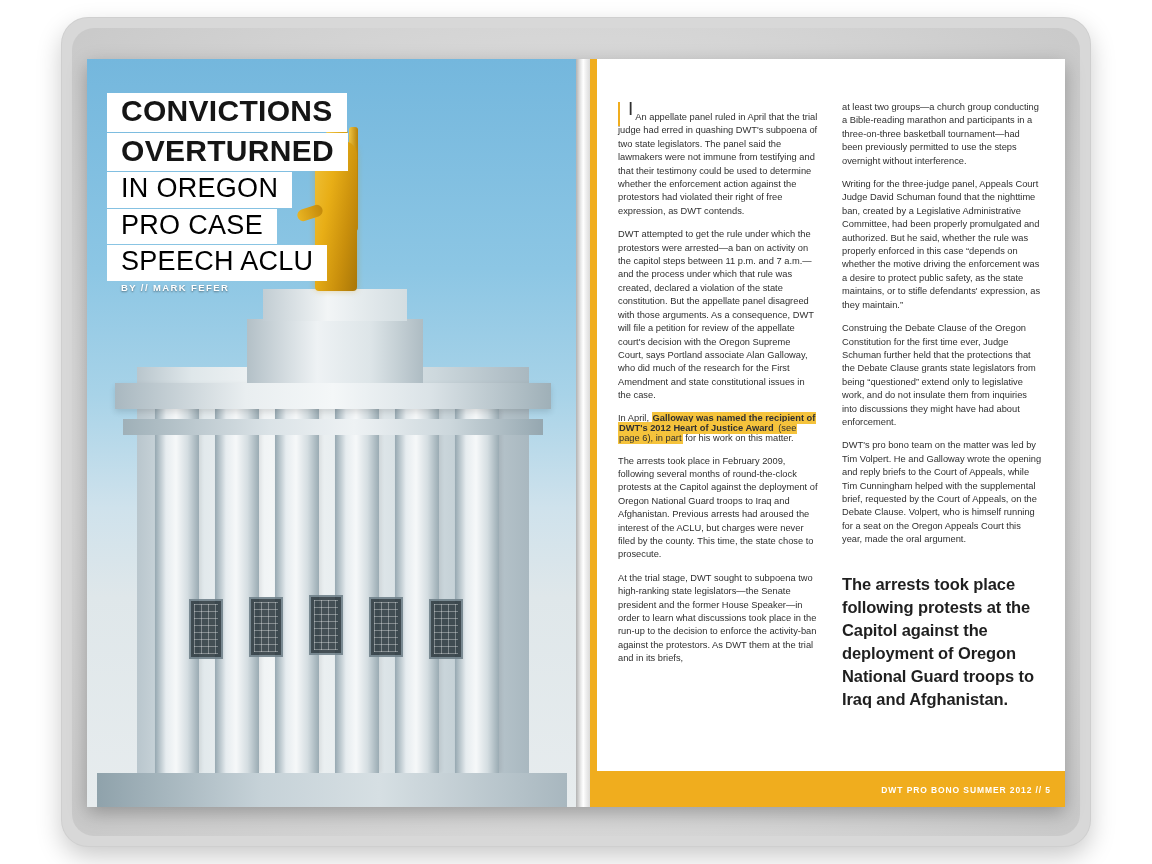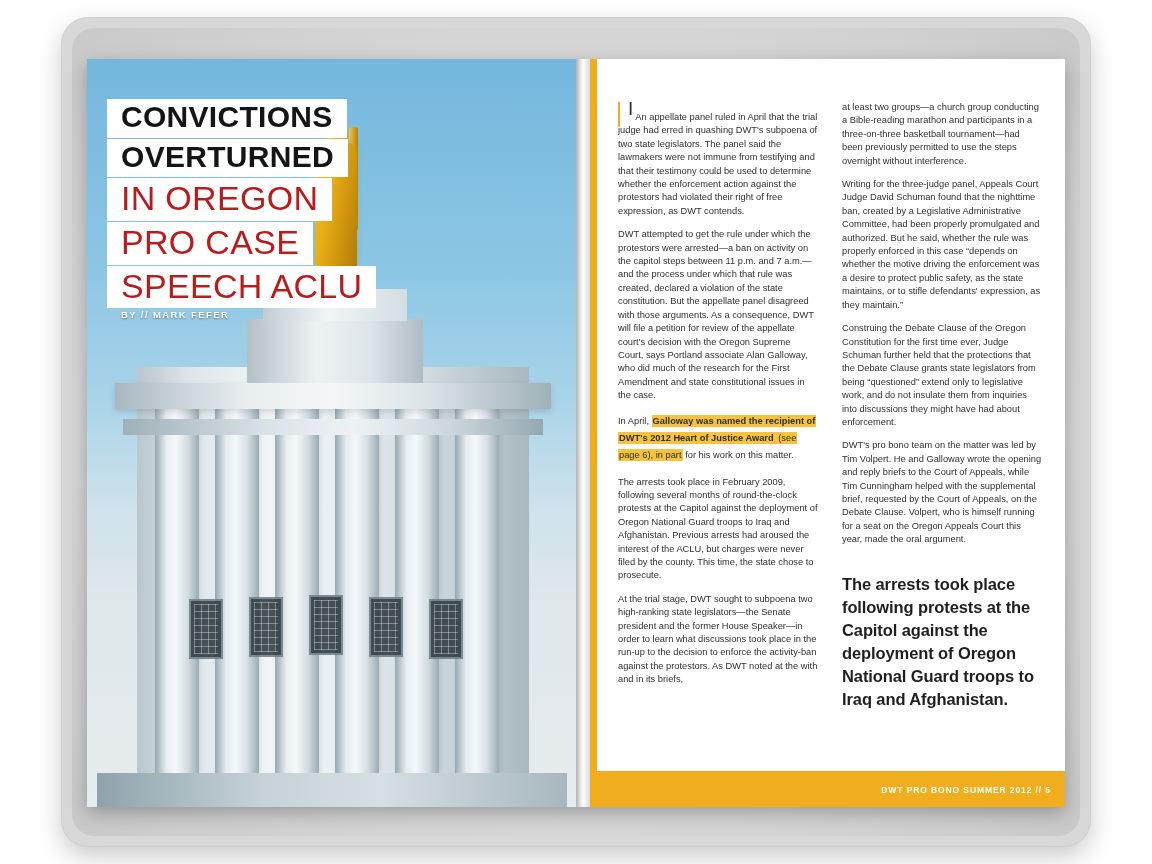--- a/index.html
+++ b/index.html
@@ -196,40 +196,40 @@
     width: 9px;
     height: 104px;
     background: linear-gradient(90deg,#f1c541,#b5810a);
     border-radius: 3px;
   }
 
   
   .headline-wrap {
     position: absolute;
     left: 20px;
-    top: 40px;
+    top: 34px;
     width: 320px;
   }
   .hl-line {
     display: inline-block;
     background: #ffffff;
     color: #151515;
     padding: 3px 14px 5px 14px;
     margin-bottom: 1px;
     letter-spacing: 0.3px;
     line-height: 1.02;
   }
   .hl-bold {
     font-weight: bold;
     font-size: 30px;
   }
   .hl-light {
     font-weight: normal;
-    font-size: 34px;
-    color: #b91c1c;
+    font-size: 27px;
+    color: #000000;
   }
   .byline {
     margin-left: 14px;
     font-size: 9.5px;
     letter-spacing: 1.4px;
     color: #ffffff;
     font-weight: bold;
     text-shadow: 0 1px 2px rgba(0,0,0,0.45);
   }
 
@@ -308,21 +308,21 @@
     font-size: 19px;
     line-height: 15px;
     font-weight: normal;
     color: #2f2f2f;
     padding-right: 2px;
   }
 
   
   .highlight-para {
     font-size: 9.3px;
-    line-height: 17px;
+    line-height: 10px;
     color: #2f2f2f;
     margin: 0 0 12px 0;
   }
   .highlight-para span.hl {
     background: #f5c33c;
     box-decoration-break: clone;
     -webkit-box-decoration-break: clone;
     padding: 1px 1px;
   }
   .highlight-para span.hlb {
@@ -410,21 +410,21 @@
             <span class="dropcap">I</span>
           </p>
           <p class="body">An appellate panel ruled in April that the trial judge had erred in quashing DWT's subpoena of two state legislators. The panel said the lawmakers were not immune from testifying and that their testimony could be used to determine whether the enforcement action against the protestors had violated their right of free expression, as DWT contends.</p>
           <p class="body">DWT attempted to get the rule under which the protestors were arrested—a ban on activity on the capitol steps between 11 p.m. and 7 a.m.—and the process under which that rule was created, declared a violation of the state constitution. But the appellate panel disagreed with those arguments. As a consequence, DWT will file a petition for review of the appellate court's decision with the Oregon Supreme Court, says Portland associate Alan Galloway, who did much of the research for the First Amendment and state constitutional issues in the case.</p>
 
           <p class="highlight-para">
             <span>In April, </span><span class="hlb">Galloway was named the recipient of DWT's 2012 Heart of Justice Award</span><span class="hl"> (see page 6), in part</span><span> for his work on this matter.</span>
           </p>
 
           <p class="body">The arrests took place in February 2009, following several months of round-the-clock protests at the Capitol against the deployment of Oregon National Guard troops to Iraq and Afghanistan. Previous arrests had aroused the interest of the ACLU, but charges were never filed by the county. This time, the state chose to prosecute.</p>
-          <p class="body">At the trial stage, DWT sought to subpoena two high-ranking state legislators—the Senate president and the former House Speaker—in order to learn what discussions took place in the run-up to the decision to enforce the activity-ban against the protestors. As DWT noted at the with and in its briefs,</p>
+          <p class="body">At the trial stage, DWT sought to subpoena two high-ranking state legislators—the Senate president and the former House Speaker—in order to learn what discussions took place in the run-up to the decision to enforce the activity-ban against the protestors. As DWT them at the trial and in its briefs,</p>
         </div>
 
         <div class="col">
           <p class="body">at least two groups—a church group conducting a Bible-reading marathon and participants in a three-on-three basketball tournament—had been previously permitted to use the steps overnight without interference.</p>
           <p class="body">Writing for the three-judge panel, Appeals Court Judge David Schuman found that the nighttime ban, created by a Legislative Administrative Committee, had been properly promulgated and authorized. But he said, whether the rule was properly enforced in this case “depends on whether the motive driving the enforcement was a desire to protect public safety, as the state maintains, or to stifle defendants' expression, as they maintain.”</p>
           <p class="body">Construing the Debate Clause of the Oregon Constitution for the first time ever, Judge Schuman further held that the protections that the Debate Clause grants state legislators from being “questioned” extend only to legislative work, and do not insulate them from inquiries into discussions they might have had about enforcement.</p>
           <p class="body">DWT's pro bono team on the matter was led by Tim Volpert. He and Galloway wrote the opening and reply briefs to the Court of Appeals, while Tim Cunningham helped with the supplemental brief, requested by the Court of Appeals, on the Debate Clause. Volpert, who is himself running for a seat on the Oregon Appeals Court this year, made the oral argument.</p>
 
           <div class="pullquote">The arrests took place following protests at the Capitol against the deployment of Oregon National Guard troops to Iraq and Afghanistan.</div>
         </div>

